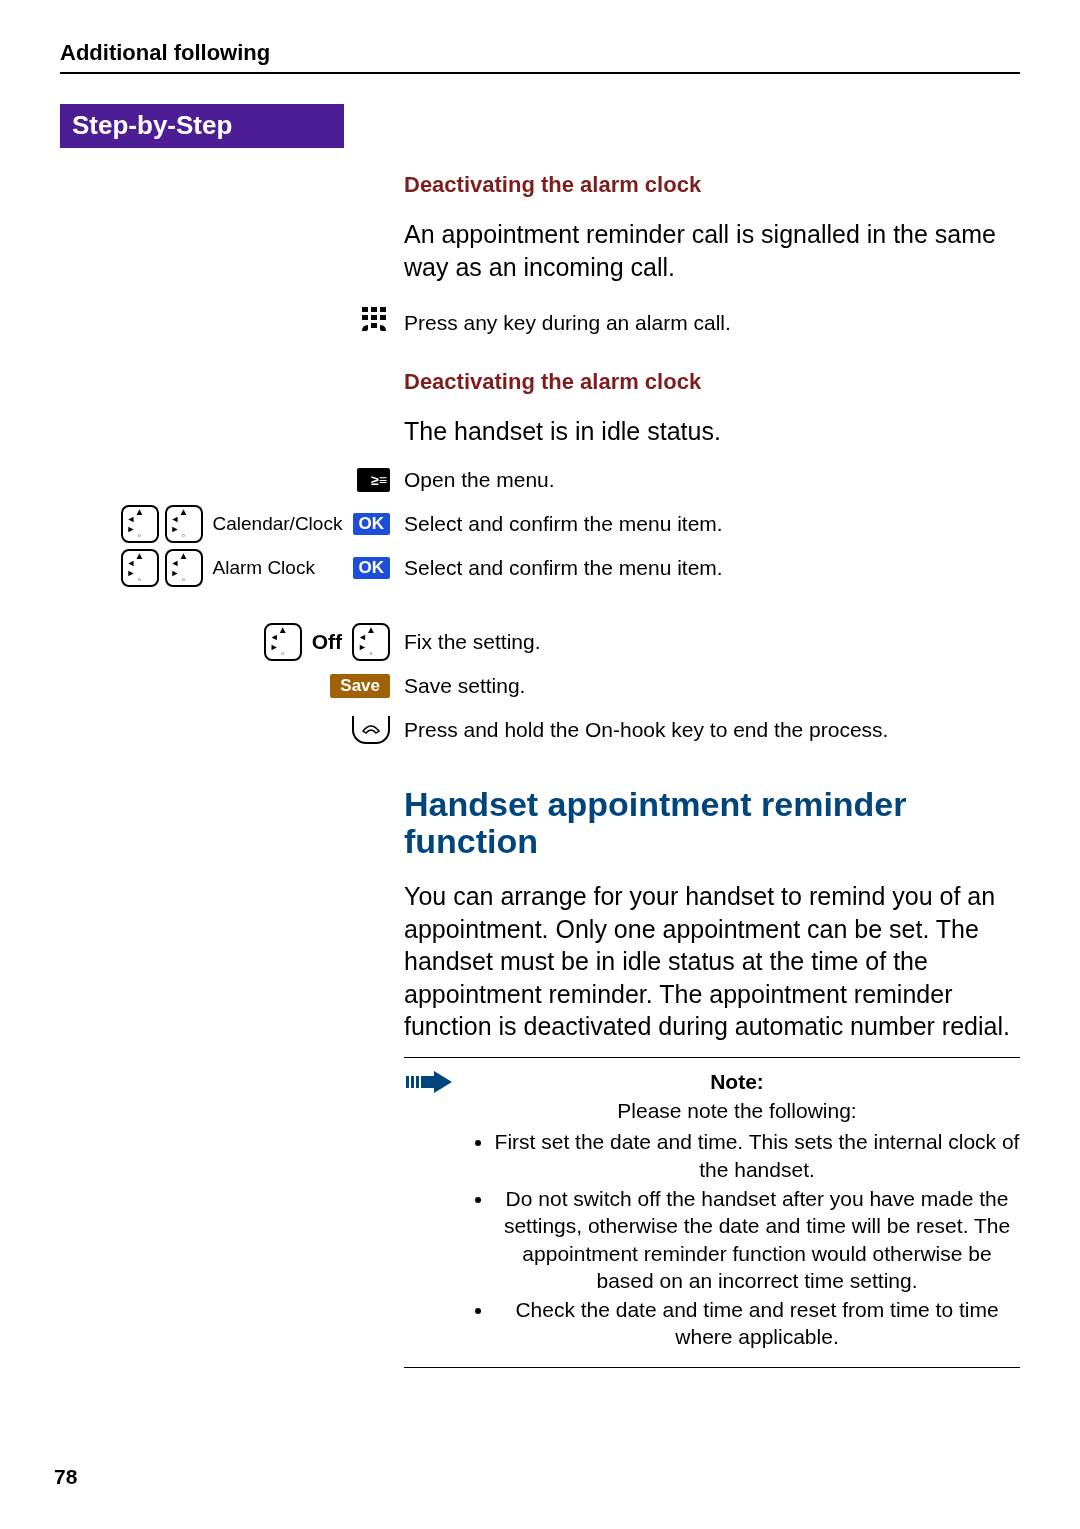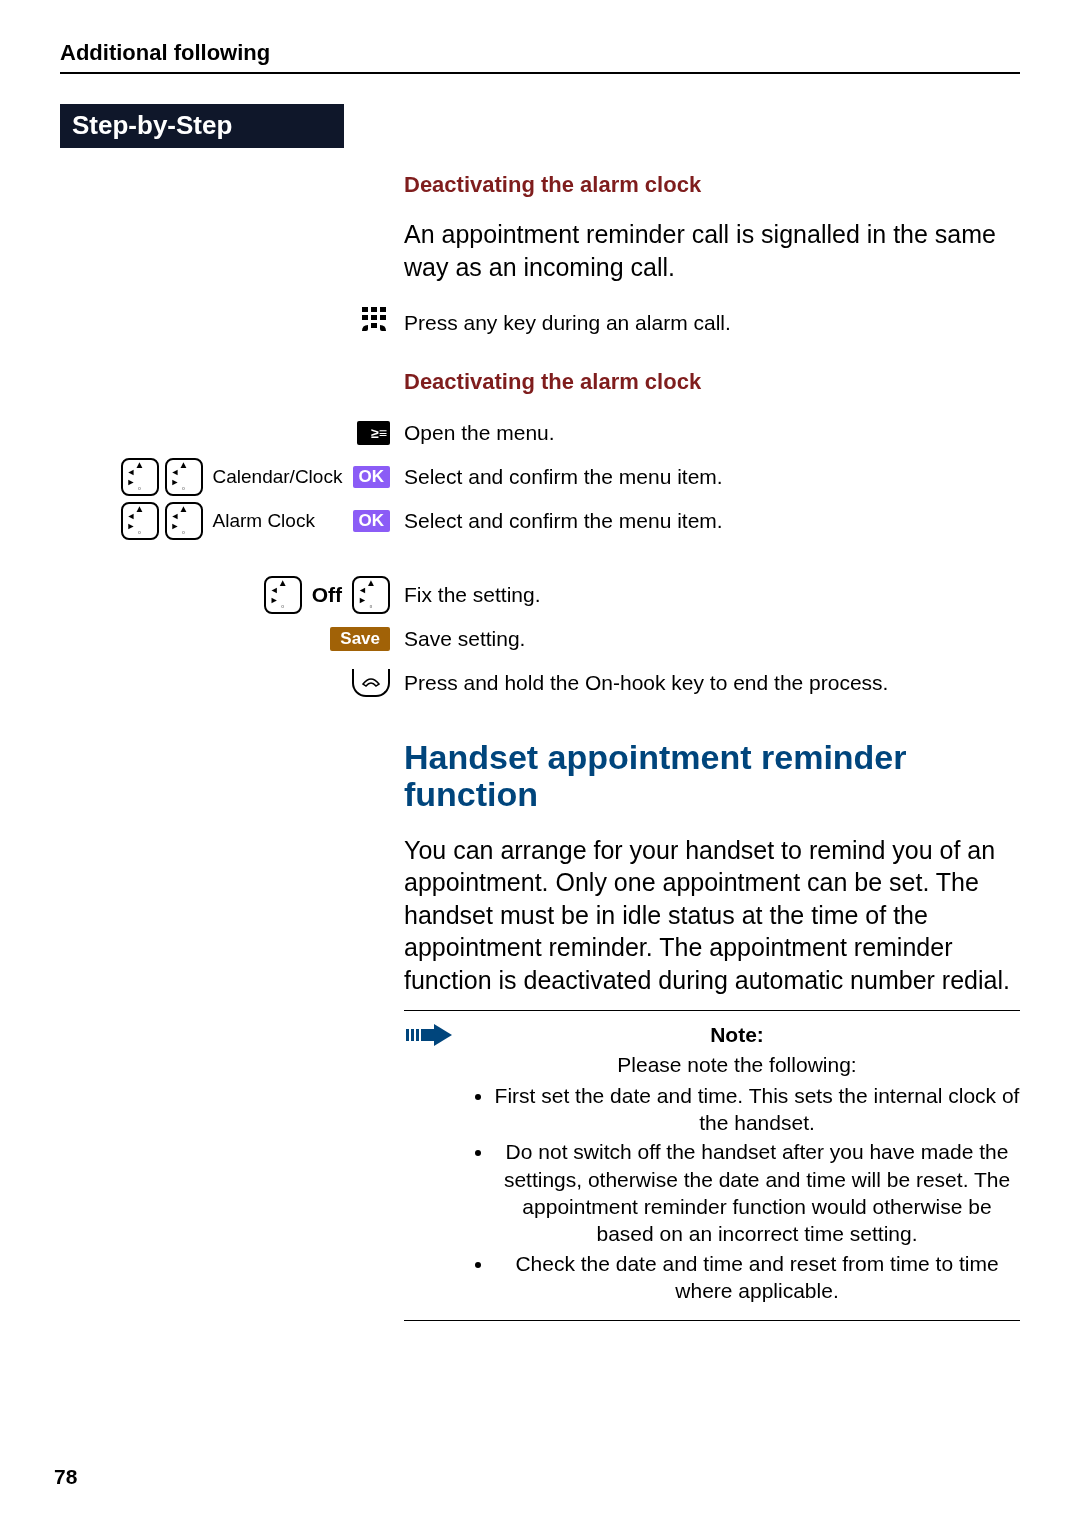--- a/index.html
+++ b/index.html
@@ -28,21 +28,21 @@
   }
   .left-col {
     width: 330px;
     flex-shrink: 0;
   }
   .right-col {
     flex: 1;
     padding-left: 8px;
   }
   .step-banner {
-    background: #0f172a;
+    background: #4c1d95;
     color: #fff;
     font-weight: bold;
     font-size: 26px;
     padding: 6px 12px 7px 12px;
     width: 260px;
     margin-bottom: 20px;
   }
   .sub-head {
     color: #7f1d1d;
     font-weight: bold;
@@ -102,21 +102,21 @@
     left: 4px;
   }
   .nav-icon .tri-up { position:absolute; top:-1px; font-size:10px; }
   .nav-icon .sq-dn { position:absolute; bottom:1px; font-size:8px; }
   .menu-label {
     font-size: 19px;
     padding: 0 4px;
     min-width: 130px;
   }
   .ok-badge {
-    background: #8b5cf6;
+    background: #1d4ed8;
     color: #fff;
     font-weight: bold;
     font-size: 17px;
     padding: 1px 6px;
     border-radius: 2px;
   }
   .save-badge {
     background: #a16207;
     color: #fff;
     font-weight: bold;
@@ -245,20 +245,26 @@
 
   <div class="spacer-20"></div>
 
   <div class="step-row">
     <div class="step-left"></div>
     <div class="step-right">
       <div class="sub-head">Deactivating the alarm clock</div>
     </div>
   </div>
 
+  <div class="step-row">
+    <div class="step-left"></div>
+    <div class="step-right">
+      <p class="body-text" style="margin-bottom:6px;">The handset is in idle status.</p>
+    </div>
+  </div>
 
   <div class="step-row">
     <div class="step-left">
       <span class="menu-svg-box">≥≡</span>
     </div>
     <div class="step-right">Open the menu.</div>
   </div>
 
   <div class="step-row">
     <div class="step-left">

